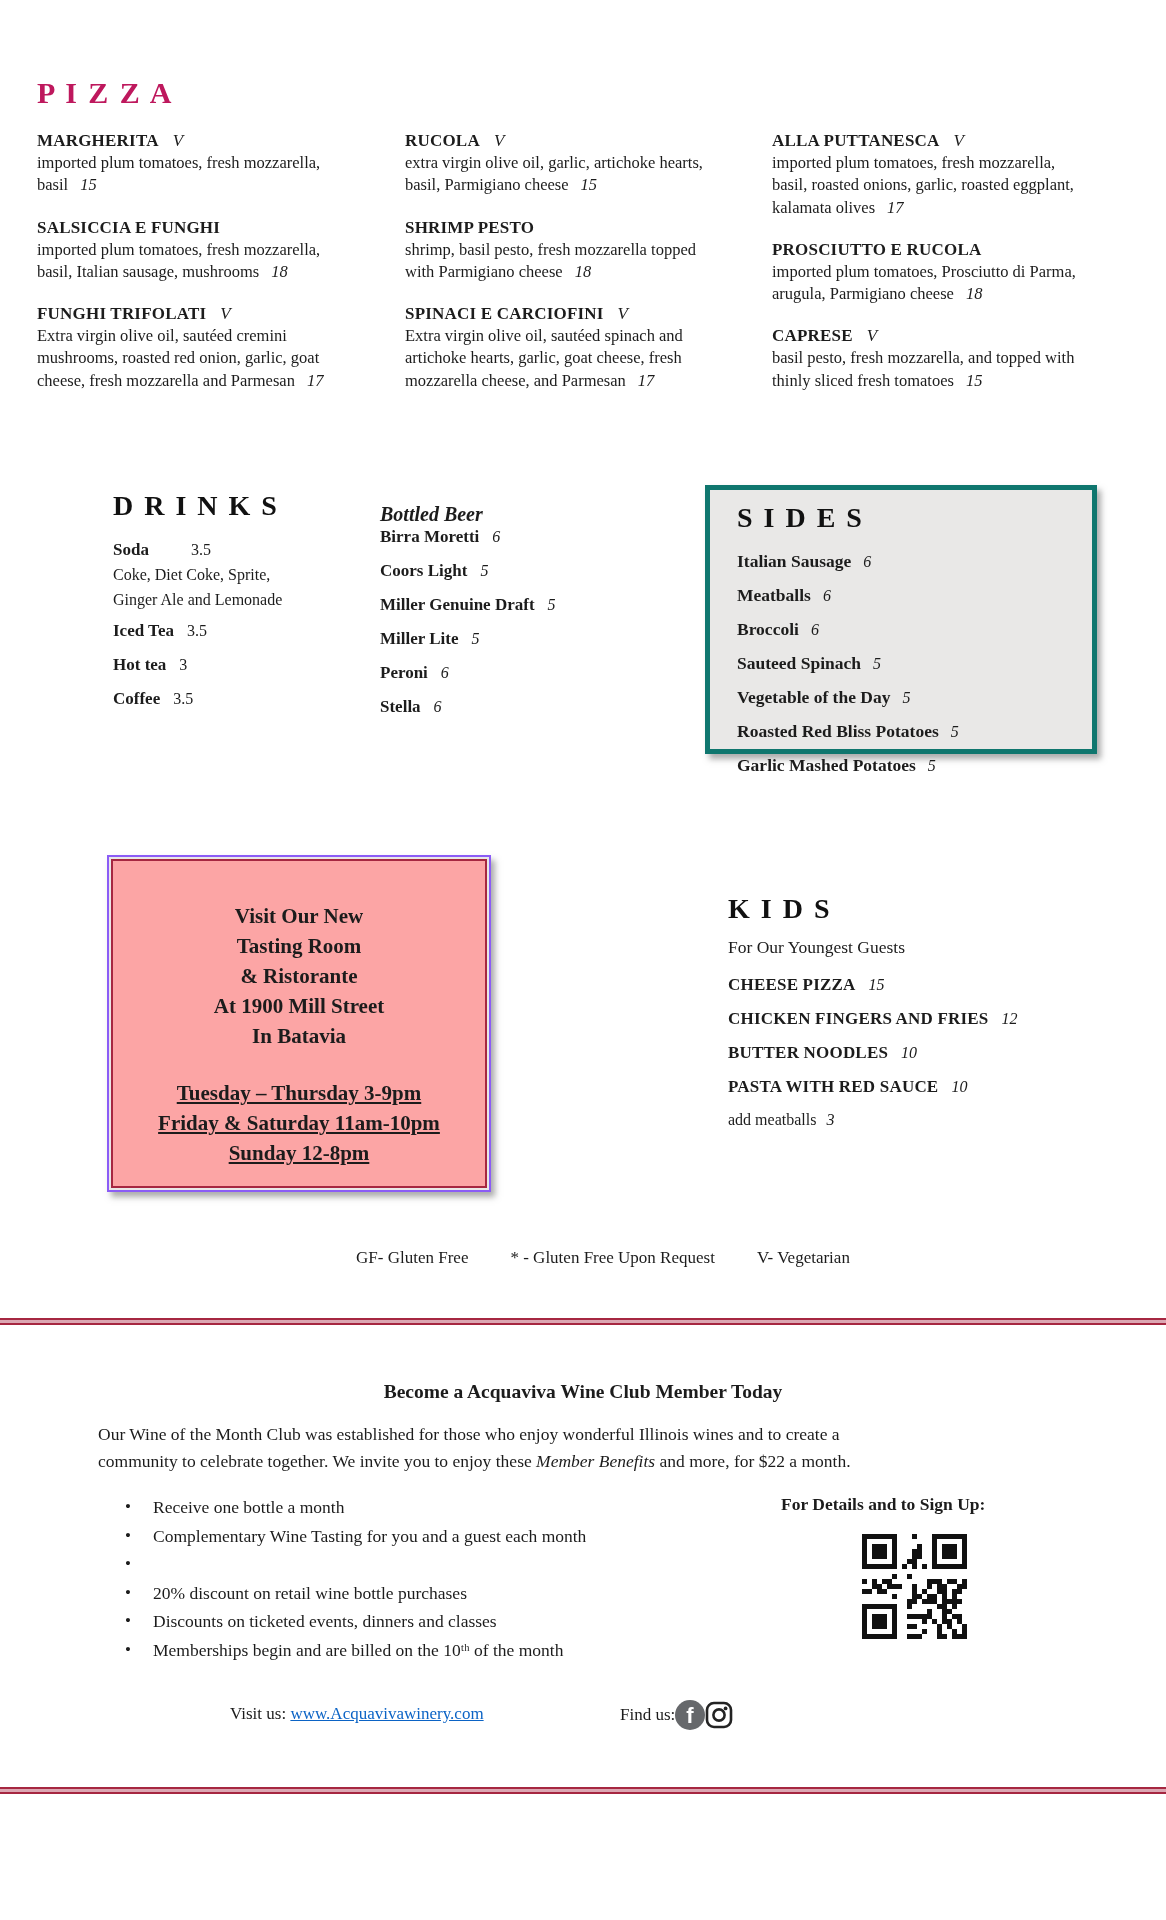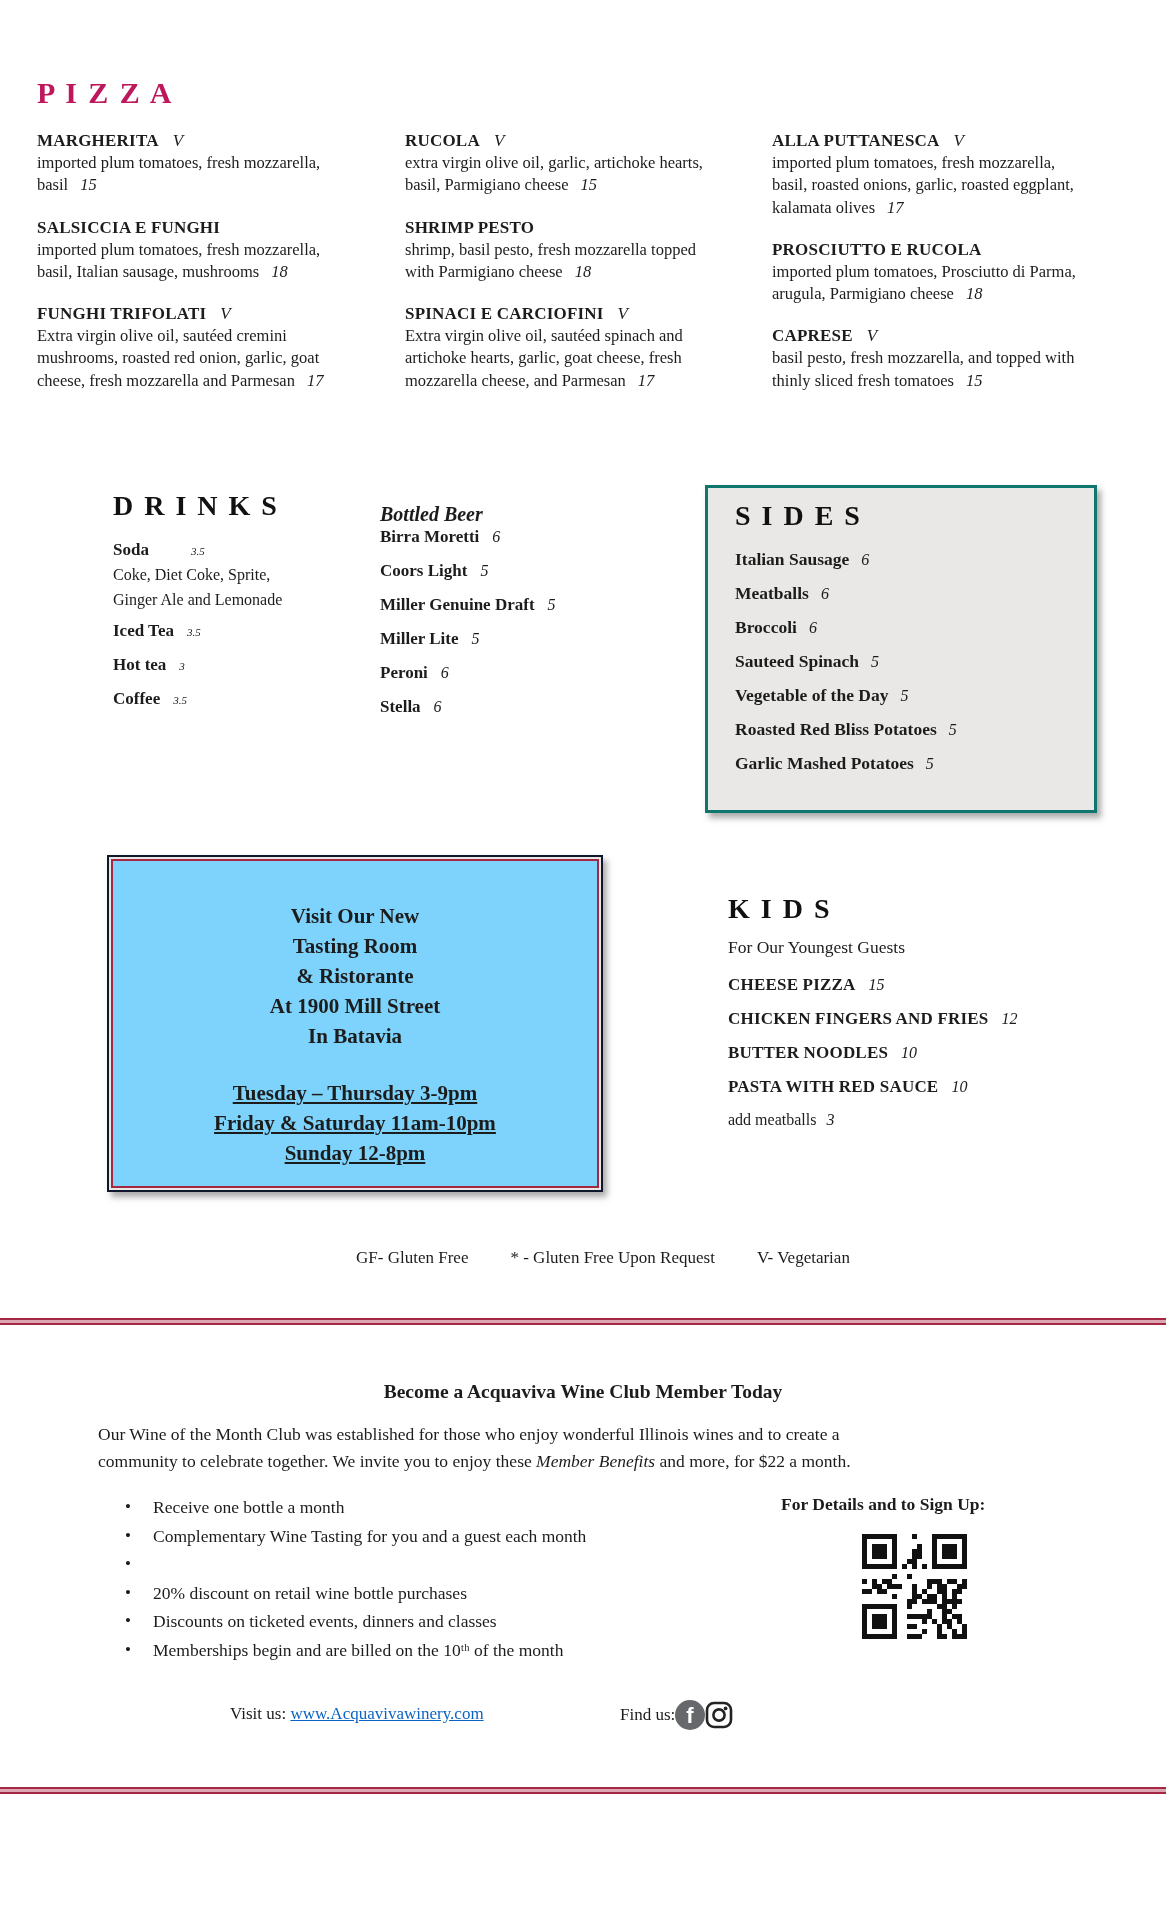--- a/index.html
+++ b/index.html
@@ -23,48 +23,48 @@
   .p-marker:empty{display:none;}
   .p-desc-row{font-size:16.5px; line-height:22.3px; margin-top:1px;}
   .p-desc{white-space:pre-line;}
   .p-price{font-style:italic; margin-left:12px;}
 
   
   .drinks{position:absolute; left:113px; top:490px; width:250px;}
   .drinks .mid-title{margin-bottom:18px;}
   .d-item{margin-bottom:9px;}
   .d-name{font-size:17px; font-weight:bold;}
-  .d-price{font-size:11px; font-style:italic; margin-left:13px;}
+  .d-price{font-size:16px; margin-left:13px;}
   .d-price.wide{margin-left:42px;}
   .d-desc{font-size:16px; line-height:25px; white-space:pre-line; margin-top:2px;}
   .d-desc:empty{display:none;}
   .d-item.simple{margin-bottom:14px;}
 
   
   .beer{position:absolute; left:380px; top:503px; width:230px;}
   .beer-title{font-size:20px; font-weight:bold; font-style:italic; }
   .b-item{margin-bottom:13px; line-height:21px;}
   .b-name{font-size:17px; font-weight:bold;}
   .b-price{font-size:16px; font-style:italic; margin-left:13px;}
 
   
   .sides-box{
-    position:absolute; left:705px; top:485px; width:392px; height:328px; box-sizing:border-box;
-    background:#e9e8e7; border:3px solid #0f766e; box-shadow:4px 5px 6px rgba(90,90,90,.5);
+    position:absolute; left:705px; top:485px; width:392px; height:269px; box-sizing:border-box;
+    background:#e9e8e7; border:5px solid #0f766e; box-shadow:4px 5px 6px rgba(90,90,90,.5);
     padding:12px 18px 0 27px;
   }
   .sides-box .mid-title{margin-bottom:17px;}
   .s-item{margin-bottom:13px; line-height:21px;}
   .s-name{font-size:17.5px; font-weight:bold;}
   .s-price{font-size:16px; font-style:italic; margin-left:12px;}
 
   
   .tasting-box{
-    position:absolute; left:107px; top:855px; width:496px; height:337px; box-sizing:border-box;
-    background:#7dd3fc; border:2px solid #0f172a;
+    position:absolute; left:107px; top:855px; width:384px; height:337px; box-sizing:border-box;
+    background:#fca5a5; border:2px solid #8b5cf6;
     box-shadow:inset 0 0 0 2px #e9e8e7, inset 0 0 0 4px #a62741, 4px 5px 6px rgba(90,90,90,.5);
     text-align:center;
   }
   .t-announce{margin:44px 0 0 0; font-size:21px; font-weight:bold; line-height:30px; white-space:pre-line;}
   .t-hours{margin:27px 0 0 0; font-size:21px; font-weight:bold; line-height:30px; white-space:pre-line;text-decoration:underline;}
 
   
   .kids{position:absolute; left:728px; top:893px; width:420px;}
   .kids-sub{font-size:17.5px; margin-top:12px; margin-bottom:16px;}
   .k-item{margin-bottom:13px; line-height:21px;}

